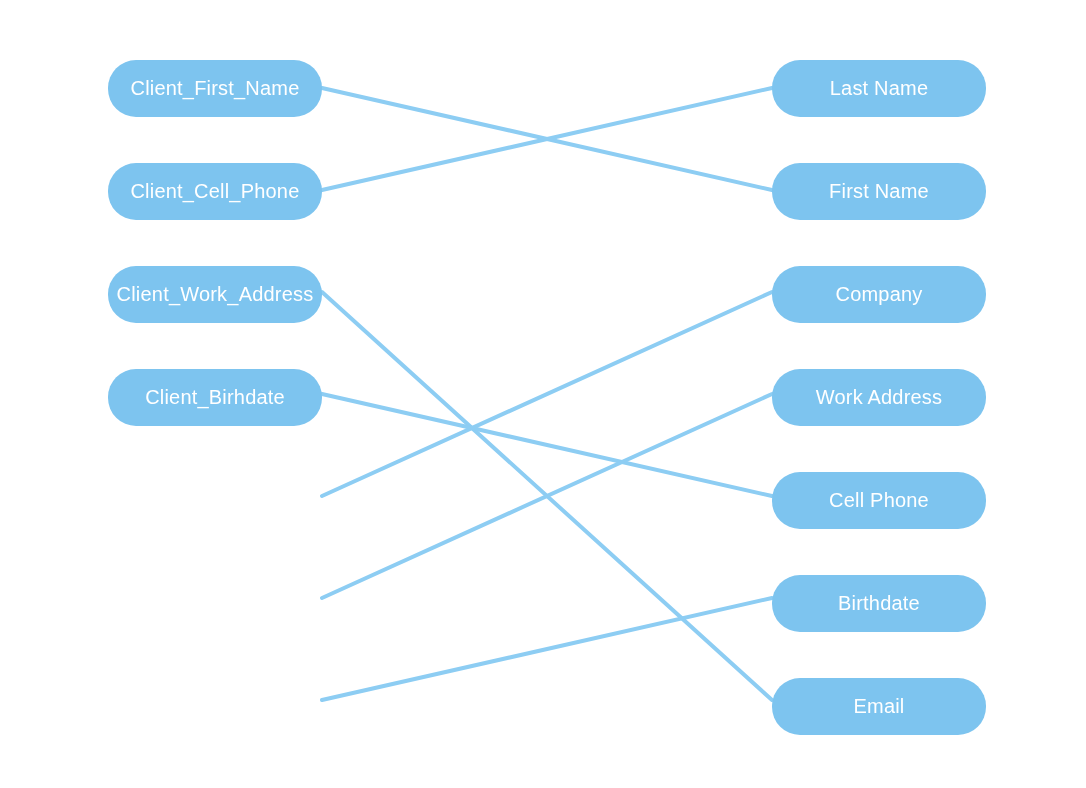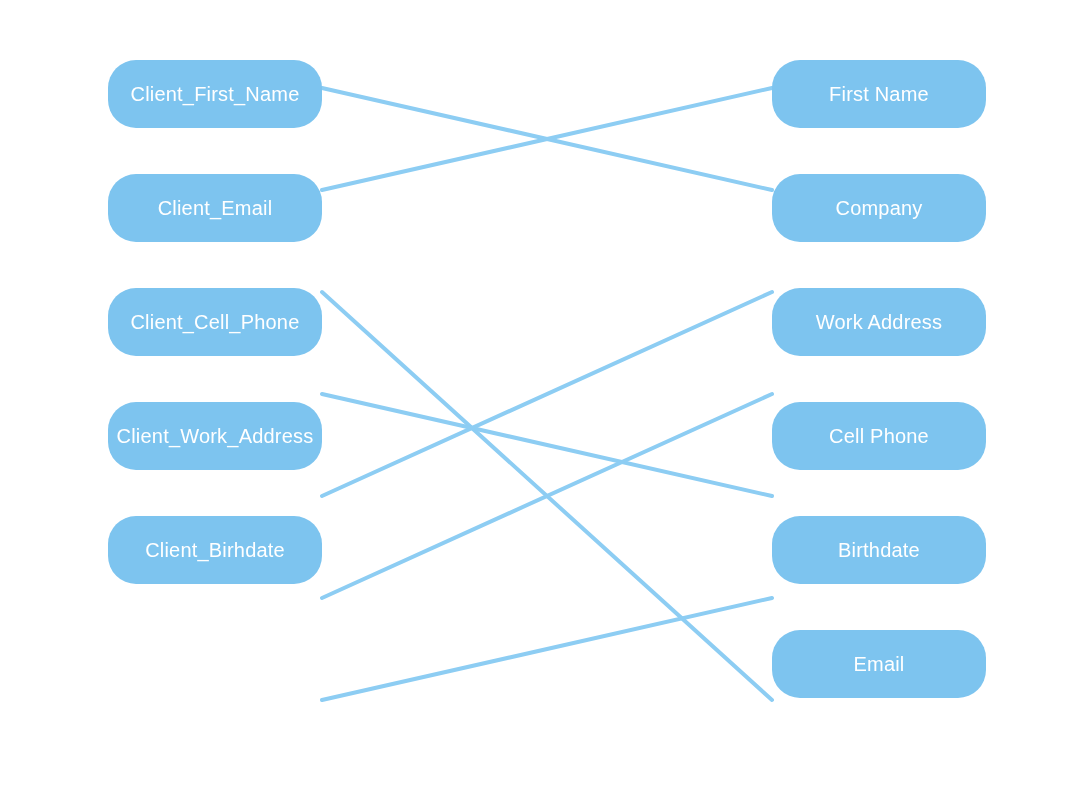--- a/index.html
+++ b/index.html
@@ -27,21 +27,21 @@
     position: absolute;
     top: 60px;
     display: flex;
     flex-direction: column;
     gap: 46px;
   }
   .column.left  { left: 108px; }
   .column.right { left: 772px; }
   .pill {
     width: 214px;
-    height: 68px;
+    height: 57px;
     border-radius: 28px;
     background: var(--pill-fill, #7dc4ef);
     color: var(--pill-text, #ffffff);
     font-size: 20px;
     font-weight: 400;
     letter-spacing: 0.2px;
     display: flex;
     align-items: center;
     justify-content: center;
     white-space: nowrap;
@@ -59,27 +59,27 @@
       <line x1="322" y1="190" x2="772" y2="88" stroke="#8dcdf3" stroke-width="4" stroke-linecap="round"></line>
       <line x1="322" y1="292" x2="772" y2="700" stroke="#8dcdf3" stroke-width="4" stroke-linecap="round"></line>
       <line x1="322" y1="394" x2="772" y2="496" stroke="#8dcdf3" stroke-width="4" stroke-linecap="round"></line>
       <line x1="322" y1="496" x2="772" y2="292" stroke="#8dcdf3" stroke-width="4" stroke-linecap="round"></line>
       <line x1="322" y1="598" x2="772" y2="394" stroke="#8dcdf3" stroke-width="4" stroke-linecap="round"></line>
       <line x1="322" y1="700" x2="772" y2="598" stroke="#8dcdf3" stroke-width="4" stroke-linecap="round"></line>
     </svg>
 
   <div class="column left">
     <div class="pill">Client_First_Name</div>
-    <div class="pill">Client_Email</div>
     <div class="pill">Client_Cell_Phone</div>
     <div class="pill">Client_Work_Address</div>
     <div class="pill">Client_Birhdate</div>
   </div>
 
   <div class="column right">
+    <div class="pill">Last Name</div>
     <div class="pill">First Name</div>
     <div class="pill">Company</div>
     <div class="pill">Work Address</div>
     <div class="pill">Cell Phone</div>
     <div class="pill">Birthdate</div>
     <div class="pill">Email</div>
   </div>
 
 </div>
 

